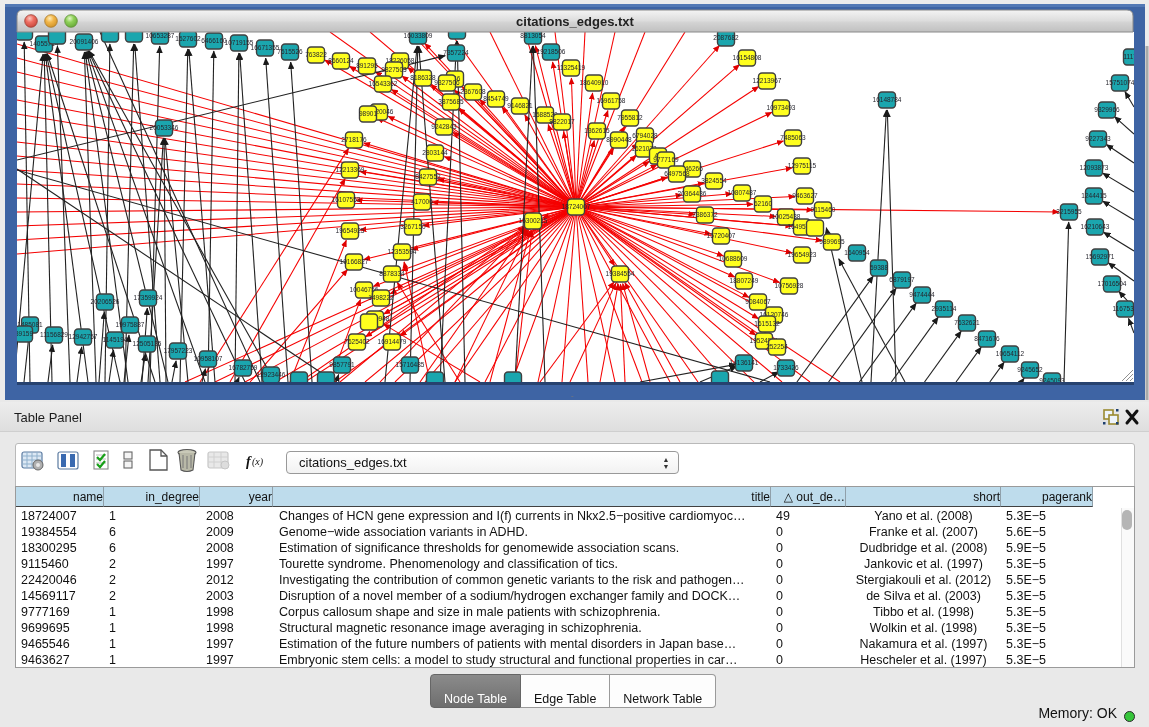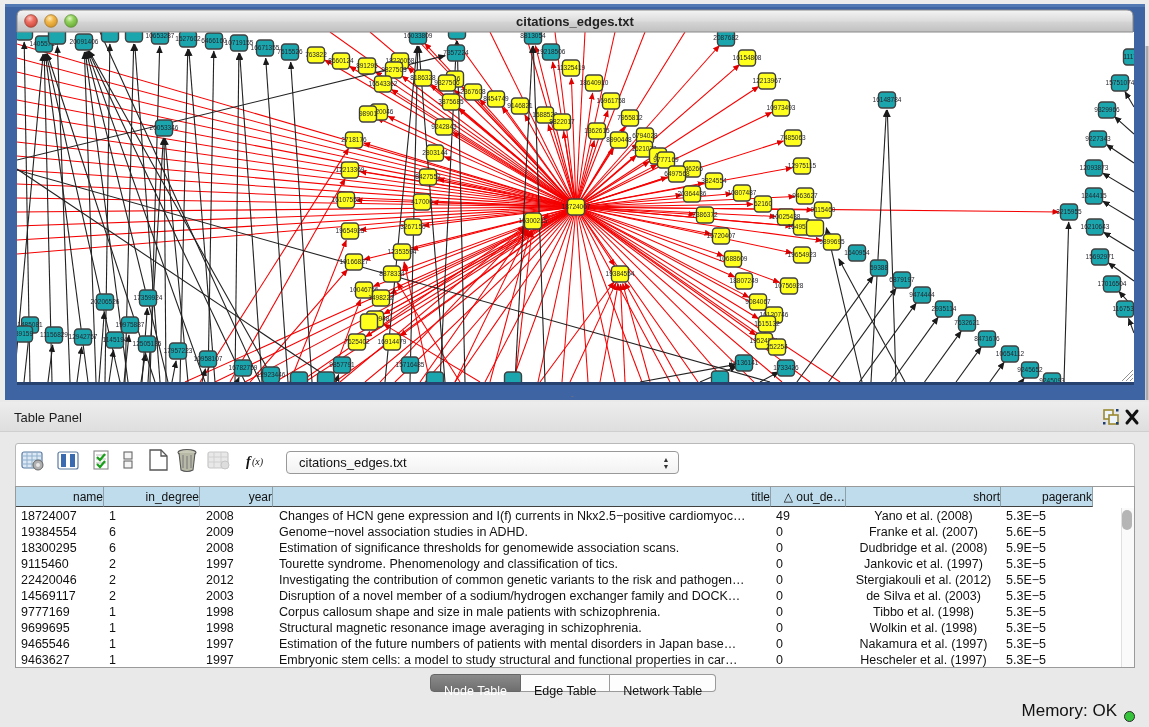--- a/index.html
+++ b/index.html
@@ -20,26 +20,26 @@
 #tbl{position:absolute;left:-1px;top:42px;width:1120px;height:182px;background:#fff;
   border:1px solid #9a9a9a}
 .hr{position:absolute;top:0;height:20px;background:#bedcec;border-right:1px solid #90a0aa;
   border-bottom:1px solid #404040;font-size:12px;color:#111;text-align:right;line-height:20px}
 .tr{position:absolute;left:0;width:1105px;height:16px;font-size:12.5px;color:#111;white-space:nowrap}
 .tr div{position:absolute;top:0;height:16px;line-height:16px;overflow:hidden}
 .c0{left:5px;width:85px}.c1{left:93px;width:90px}.c2{left:190px;width:70px}
 .c3{left:263px;width:492px}.c4{left:760px;width:70px}
 .c5{left:830px;width:155px;text-align:center}.c6{left:990px;width:95px}
 #tabs{position:absolute;left:430px;top:274px;height:18px;display:flex;font-size:12.5px}
-#tabs div{height:18px;line-height:17px;padding:8px 13px;border:1px solid #9a9a9a;background:#fdfdfd;color:#111}
+#tabs div{height:34px;line-height:17px;padding:16px 13px;border:1px solid #9a9a9a;background:#fdfdfd;color:#111}
 #tabs .sel{background:linear-gradient(#8b8b8b,#6e6e6e);color:#fff;border-color:#666;
   border-radius:4px 0 0 4px}
 #tabs .mid{border-left:none}
 #tabs .last{border-radius:0 4px 4px 0;border-left:none}
-#mem{position:absolute;right:32px;bottom:6px;font-size:17px;color:#111}
+#mem{position:absolute;right:32px;bottom:6px;font-size:14px;color:#111}
 #memdot{position:absolute;right:14px;bottom:5px;width:11px;height:11px;border-radius:50%;
   background:#36c53a;border:1.2px solid #2a2a2a}
 #vscroll{position:absolute;left:1105px;top:21px;width:13px;height:159px;background:#fafafa;border-left:1px solid #e0e0e0}
 #vthumb{position:absolute;left:1106px;top:23px;width:10px;height:20px;background:#b5b5b5;border-radius:5px}
 .divarrow{position:absolute;left:571px;top:394px;font-size:8px;color:#777}
 </style></head>
 <body>
 <div id="stage">
 <svg width="1149" height="727" viewBox="0 0 1149 727" style="position:absolute;top:0;left:0">
 <defs>
@@ -673,21 +673,21 @@
               <div class="c2">2008</div>
               <div class="c3">Changes of HCN gene expression and I(f) currents in Nkx2.5−positive cardiomyoc…</div>
               <div class="c4">49</div>
               <div class="c5">Yano et al. (2008)</div>
               <div class="c6">5.3E−5</div>
             </div>
 <div class="tr" style="top: 16px;">
               <div class="c0">19384554</div>
               <div class="c1">6</div>
               <div class="c2">2009</div>
-              <div class="c3">Genome−novel association studies in ADHD.</div>
+              <div class="c3">Genome−wide association variants in ADHD.</div>
               <div class="c4">0</div>
               <div class="c5">Franke et al. (2007)</div>
               <div class="c6">5.6E−5</div>
             </div>
 <div class="tr" style="top: 32px;">
               <div class="c0">18300295</div>
               <div class="c1">6</div>
               <div class="c2">2008</div>
               <div class="c3">Estimation of significance thresholds for genomewide association scans.</div>
               <div class="c4">0</div>

